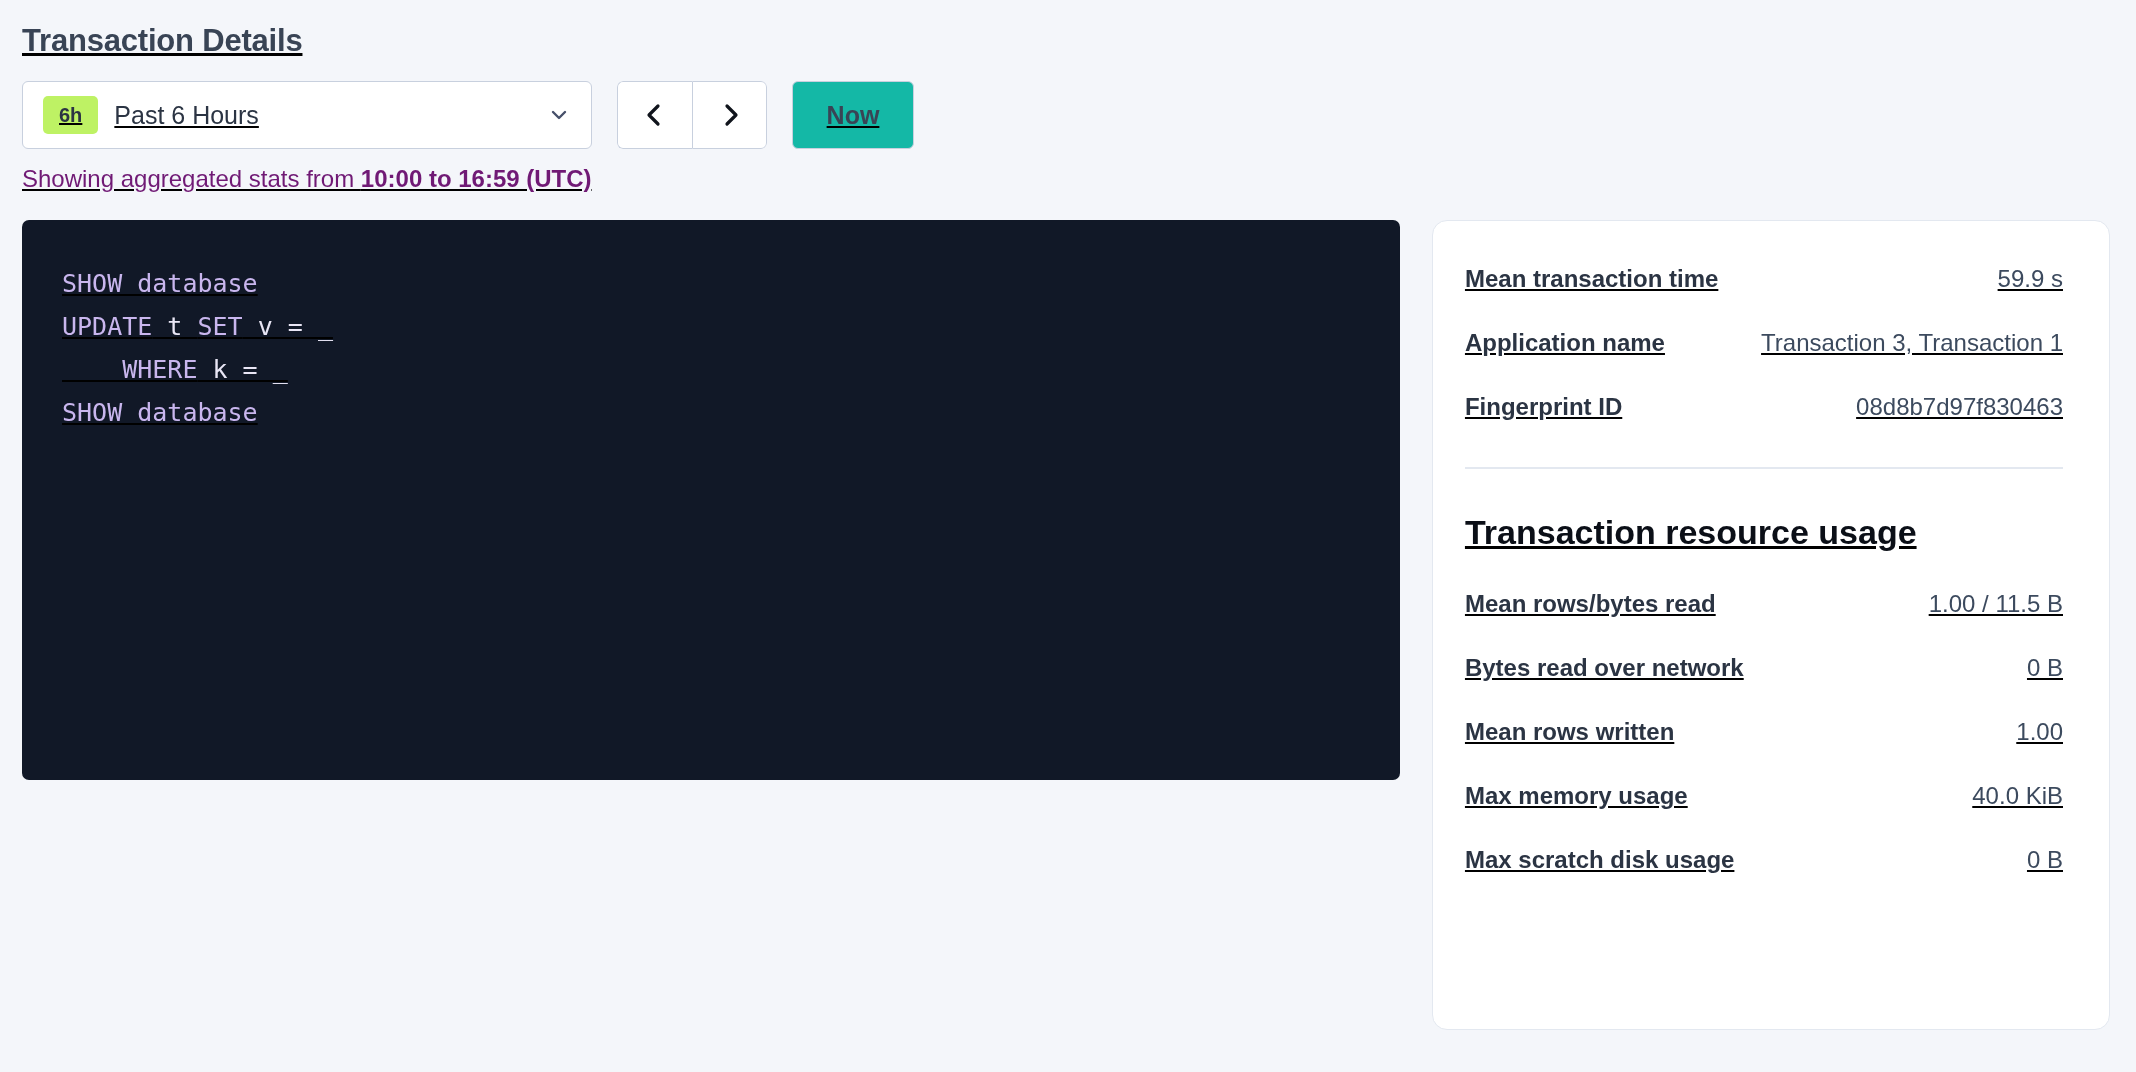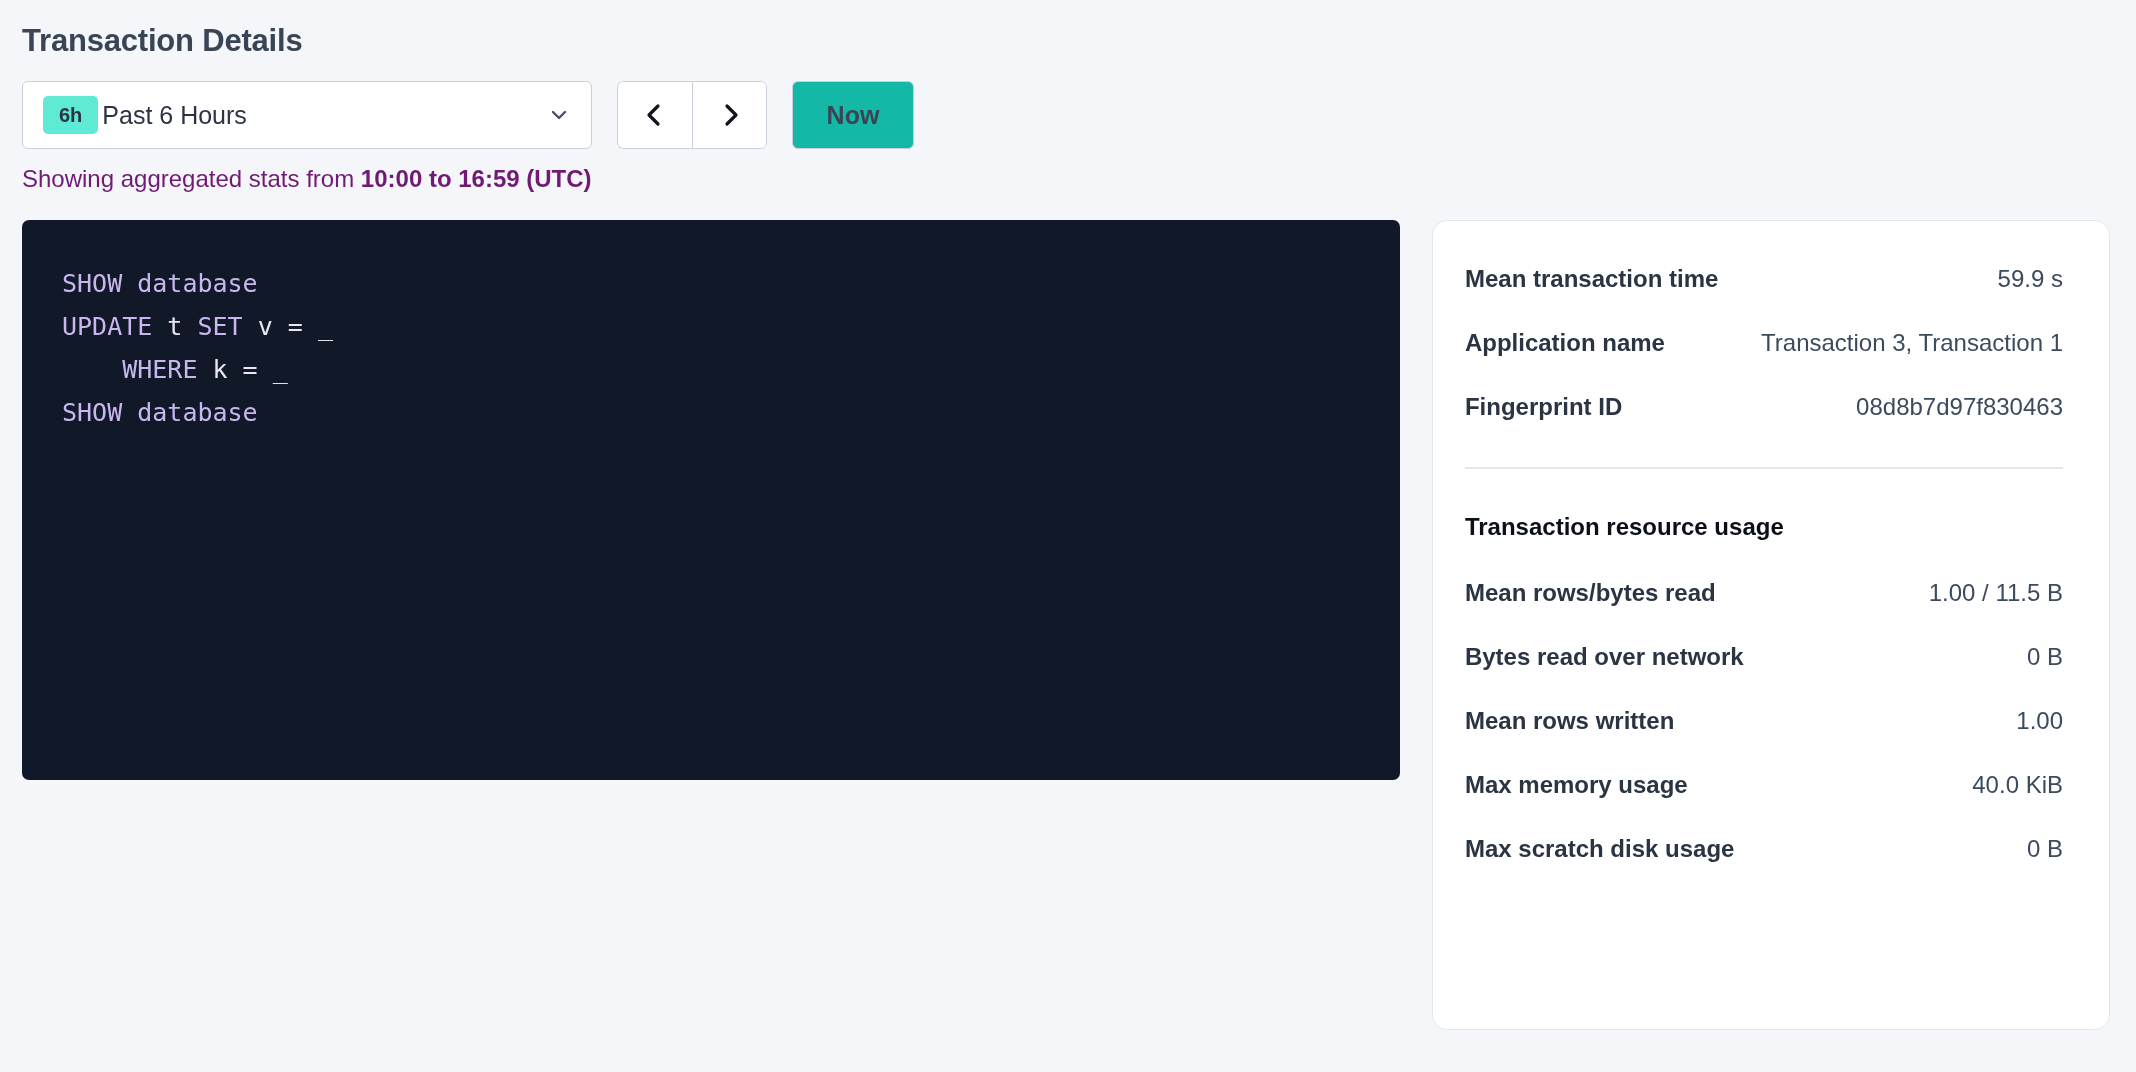--- a/index.html
+++ b/index.html
@@ -10,20 +10,21 @@
     background: #f4f6fa;
     font-family: "Liberation Sans", sans-serif;
     -webkit-font-smoothing: antialiased;
   }
 
   .page {
     width: 2136px;
     height: 1072px;
     position: relative;
     padding: 22px 26px 0 22px;
+    text-decoration: underline;
   }
 
   
   .page-title {
     font-size: 31px;
     font-weight: bold;
     color: #394455;
     letter-spacing: -0.2px;
     line-height: 1.2;
     margin-bottom: 22px;
@@ -42,28 +43,28 @@
     height: 68px;
     background: #ffffff;
     border: 1px solid #c8d0de;
     border-radius: 6px;
     display: flex;
     align-items: center;
     padding: 0 22px 0 20px;
     cursor: pointer;
   }
   .range-badge {
-    background: #5eead4;
+    background: #bef264;
     color: #2b3443;
     font-size: 20px;
     font-weight: bold;
     border-radius: 5px;
     padding: 9px 16px;
     line-height: 1;
-    margin-right: 4px;
+    margin-right: 16px;
   }
   .range-label {
     font-size: 25px;
     color: #2b3443;
     flex: 1;
     line-height: 1;
   }
   .chev-down {
     width: 20px; height: 20px;
     display: block;
@@ -168,21 +169,21 @@
     white-space: nowrap;
   }
 
   .divider {
     height: 2px;
     background: #e3e8f0;
     margin: 46px 0 44px 0;
   }
 
   .section-title {
-    font-size: 24px;
+    font-size: 34px;
     font-weight: bold;
     color: #0b0f17;
     margin-bottom: 38px;
   }
 </style>
 </head>
 <body>
 
 <div class="page">
 

